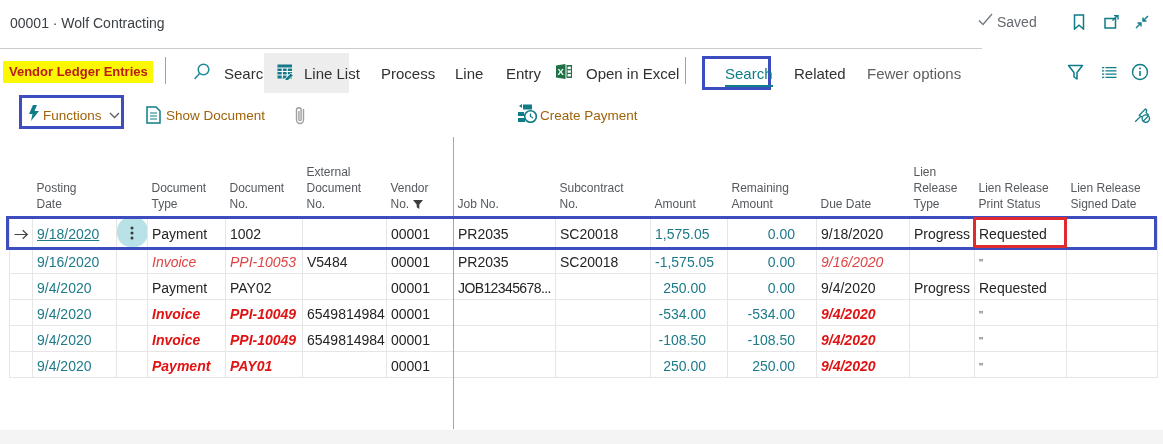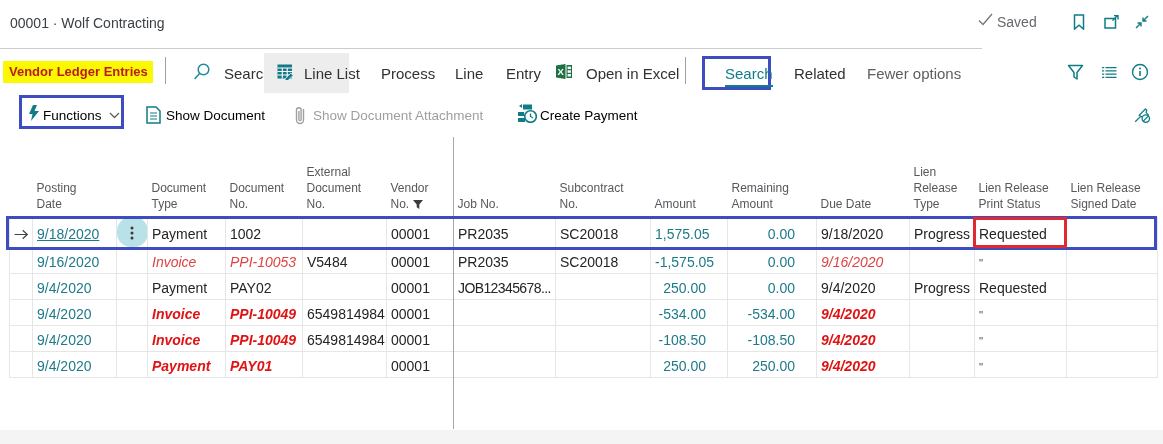--- a/index.html
+++ b/index.html
@@ -11,21 +11,21 @@
 #saved { position:absolute; left:978px; top:14px; font-size:14px; color:#65696e; }
 
 #menubar { position:absolute; left:0; top:50px; width:1163px; height:46px; background:#fff; }
 .mitem { position:absolute; top:15px; font-size:15px; color:#323130; white-space:nowrap;margin-left:8px; }
 #vle { position:absolute; left:3px; top:11px; background:#fbf800; font-weight:bold; font-size:13px; color:#b91c1c; padding:3px 5px 4px 6px; }
 .vdiv { position:absolute; top:7px; width:1px; height:27px; background:#a0a0a0; }
 #editlist { position:absolute; left:264px; top:3px; width:85px; height:40px; background:#ededed; }
 
 #actionbar { position:absolute; left:0; top:96px; width:1163px; height:41px; background:#fff; }
 #abline { position:absolute; left:8px; top:41px; width:1149px; height:1px; background:#d8d8d8; }
-.aitem { position:absolute; top:12px; font-size:13.5px; color:#000000; white-space:nowrap; }
+.aitem { position:absolute; top:12px; font-size:13.5px; color:#a16207; white-space:nowrap; }
 #fnbox { position:absolute; left:19px; top:-1px; width:105px; height:34px; border:3px solid #3d4dc0; background:#fff; }
 .bluebox { border:3px solid #3d4dc0; }
 
 #tablewrap { position:absolute; left:0px; top:137px; width:1163px; height:293px; background:#fff; }
 table { border-collapse:collapse; table-layout:fixed; margin-left:9px; width:1148px; font-size:14px; color:#252423; }
 col.c0{width:23px} col.c1{width:84px} col.c2{width:31px} col.c3{width:78px} col.c4{width:77px}
 col.c5{width:84px} col.c6{width:67px} col.c7{width:102px} col.c8{width:95px} col.c9{width:77px}
 col.c10{width:89px} col.c11{width:93px} col.c12{width:65px} col.c13{width:92px} col.c14{width:91px}
 thead td { height:80px; vertical-align:bottom; font-size:12px; color:#55585c; line-height:16px; padding:0 4px 5px 4px; border:none; }
 tbody td { height:26px; border:1px solid #e6e6e6; padding:3px 4px 0 4px; white-space:nowrap; overflow:hidden; }
@@ -118,21 +118,20 @@
       <path d="M1 1 l4.5 4.5 L10 1" fill="none" stroke="#605e5c" stroke-width="1.3"></path>
     </svg>
   <svg class="abs" style="left:146px;top:10px" width="15" height="18" viewBox="0 0 15 18">
       <path d="M1 1 h9 l4 4 v12 h-13 z" fill="none" stroke="#0f7c87" stroke-width="1.5"></path>
       <path d="M4 7 h7 M4 10 h7 M4 13 h7" stroke="#0f7c87" stroke-width="1.2"></path>
     </svg>
   <div class="aitem" style="left:166px">Show Document</div>
   <svg class="abs" style="left:294px;top:9px" width="12" height="20" viewBox="0 0 12 20">
       <path d="M9.5 4 v11 a3.5 3.5 0 0 1 -7 0 V5 a2.3 2.3 0 0 1 4.6 0 v9.5 a1.1 1.1 0 0 1 -2.2 0 V6" fill="none" stroke="#a19f9d" stroke-width="1.4"></path>
     </svg>
-  <div class="aitem" style="left:313px;color:#a19f9d">Show Document Attachment</div>
   <svg class="abs" style="left:518px;top:8px" width="19" height="19" viewBox="0 0 19 19">
       <path d="M1 2 l3-2 v4 z" fill="#0f7c87"></path>
       <rect x="5" y="0.5" width="9" height="5" fill="#0f7c87"></rect>
       <rect x="0" y="8" width="6" height="4" fill="#0f7c87"></rect>
       <rect x="0" y="14" width="7" height="4" fill="#0f7c87"></rect>
       <circle cx="12.5" cy="12.5" r="5.8" fill="none" stroke="#0f7c87" stroke-width="1.6"></circle>
       <path d="M12.5 9.5 v3 l2.5 1.5" fill="none" stroke="#0f7c87" stroke-width="1.3"></path>
     </svg>
   <div class="aitem" style="left:540px">Create Payment</div>
   <svg class="abs" style="left:1134px;top:10px" width="17" height="17" viewBox="0 0 17 17">

